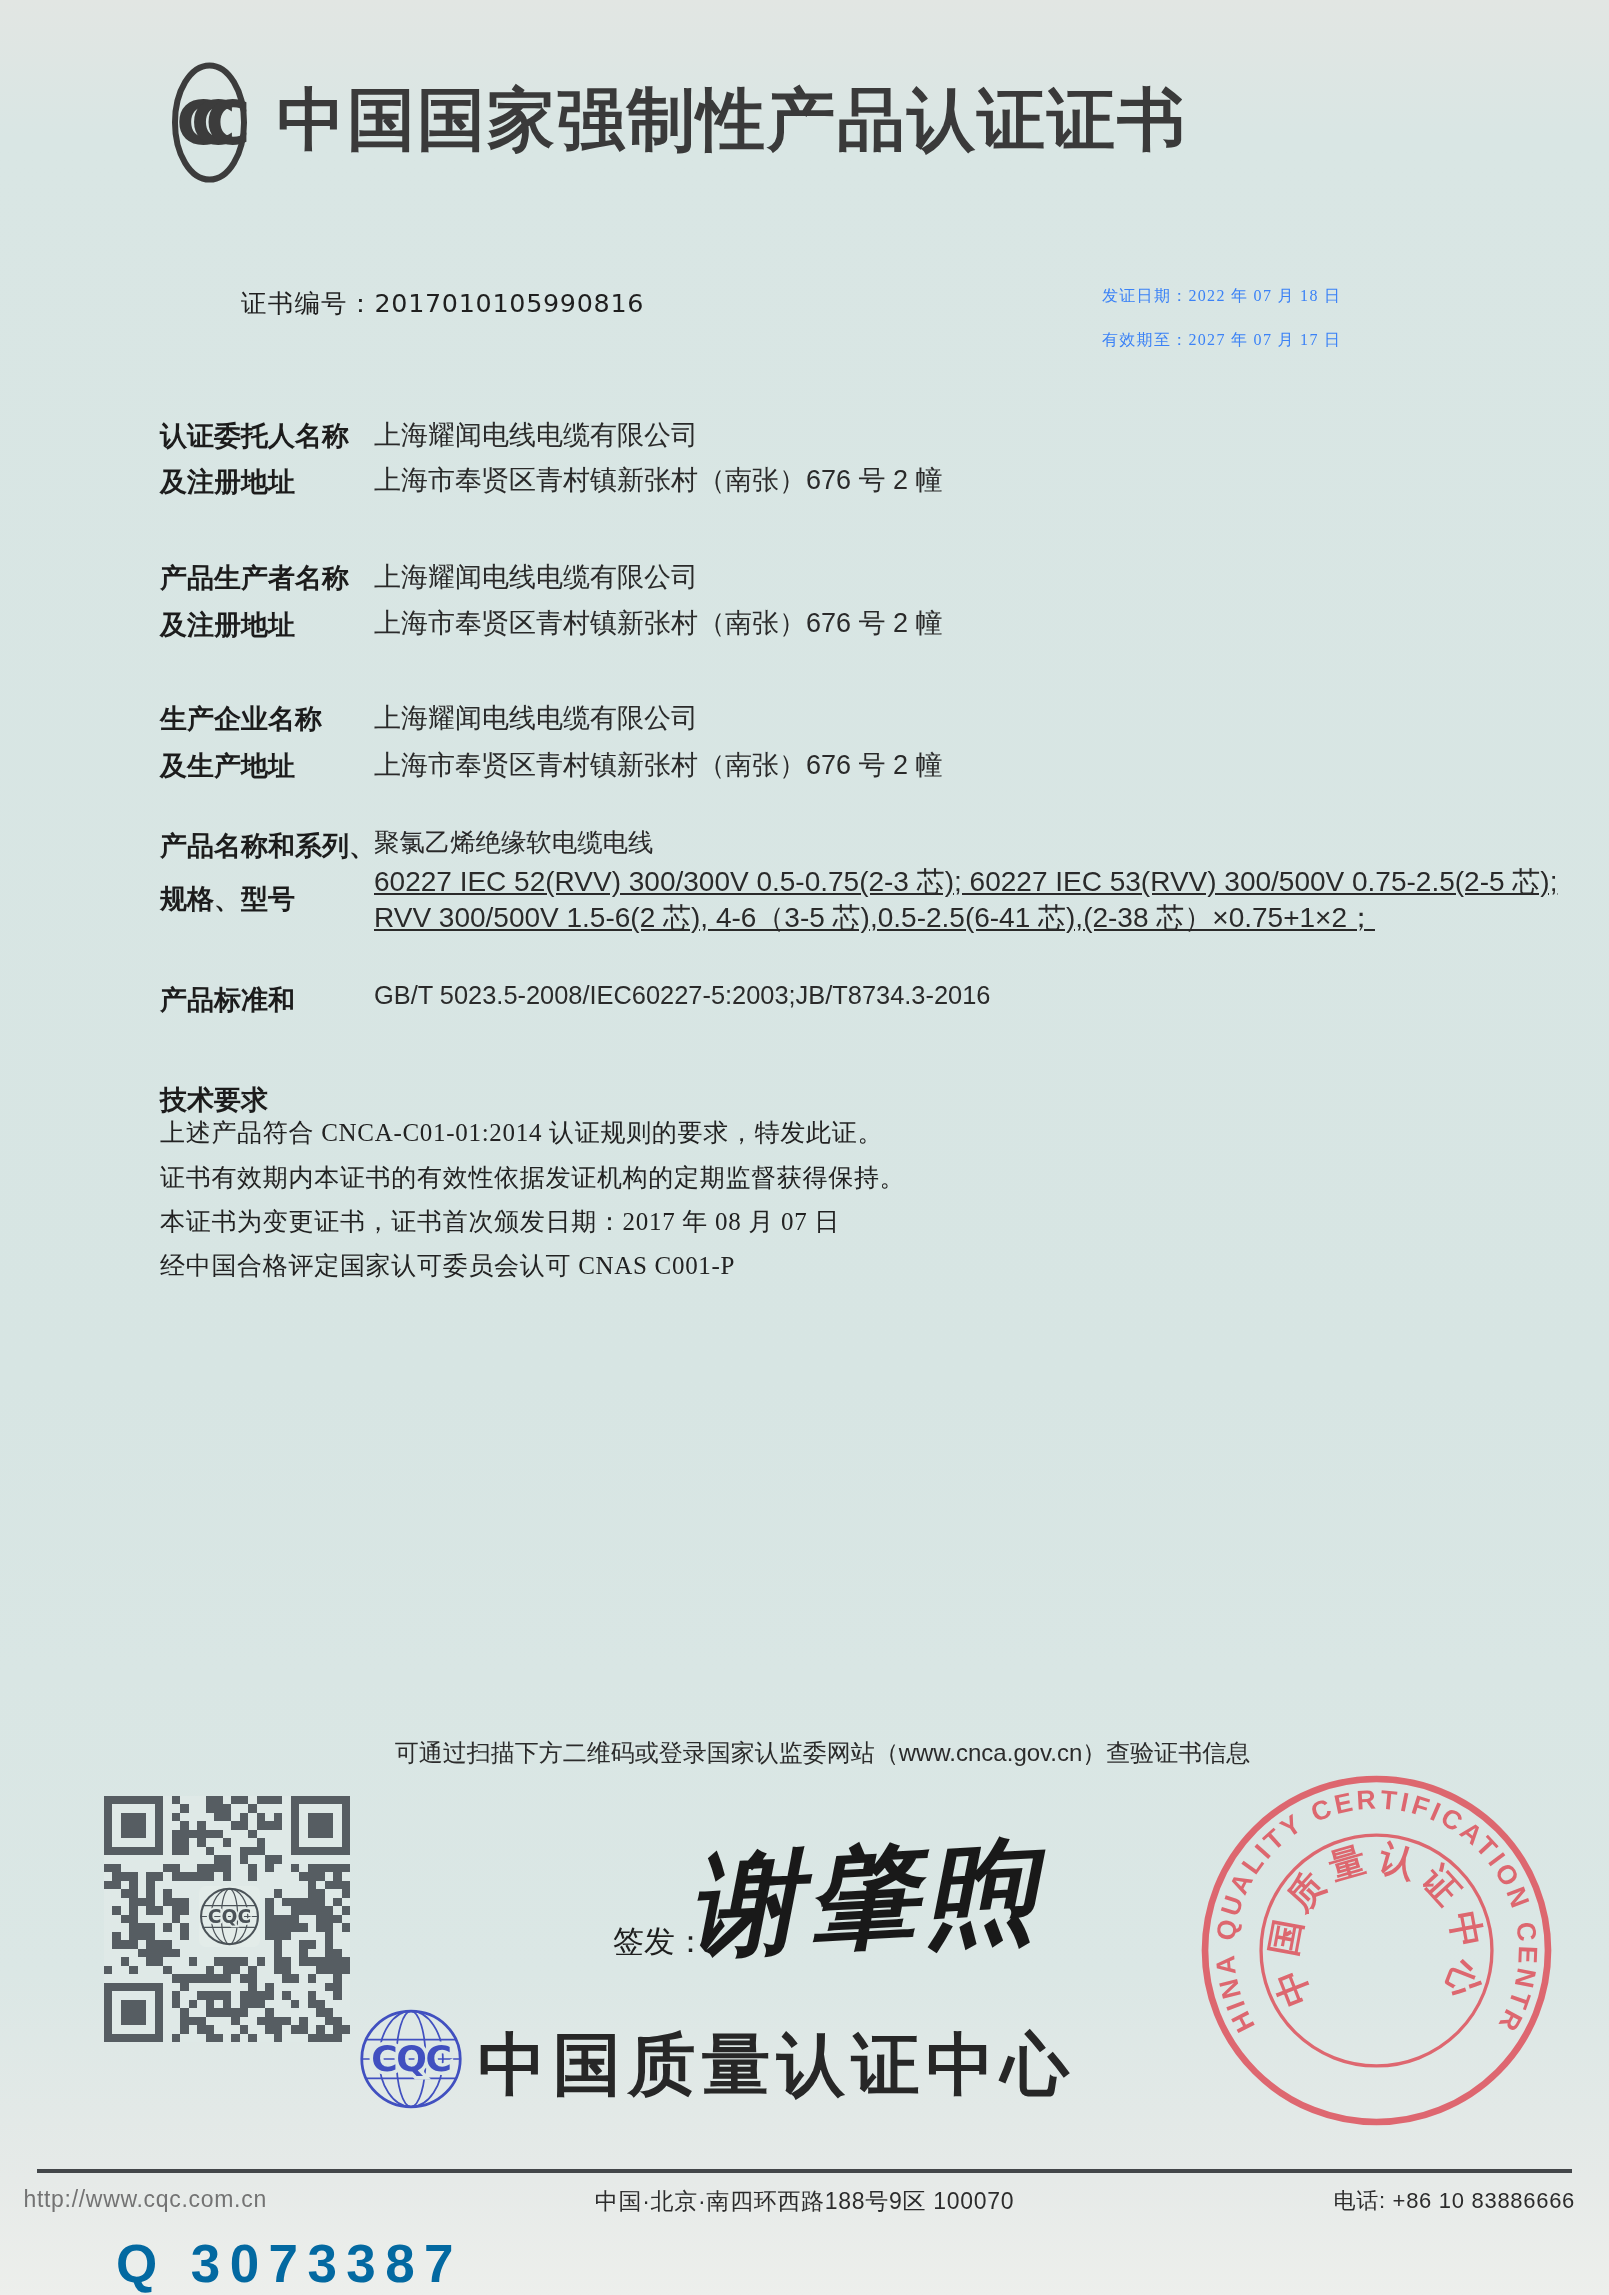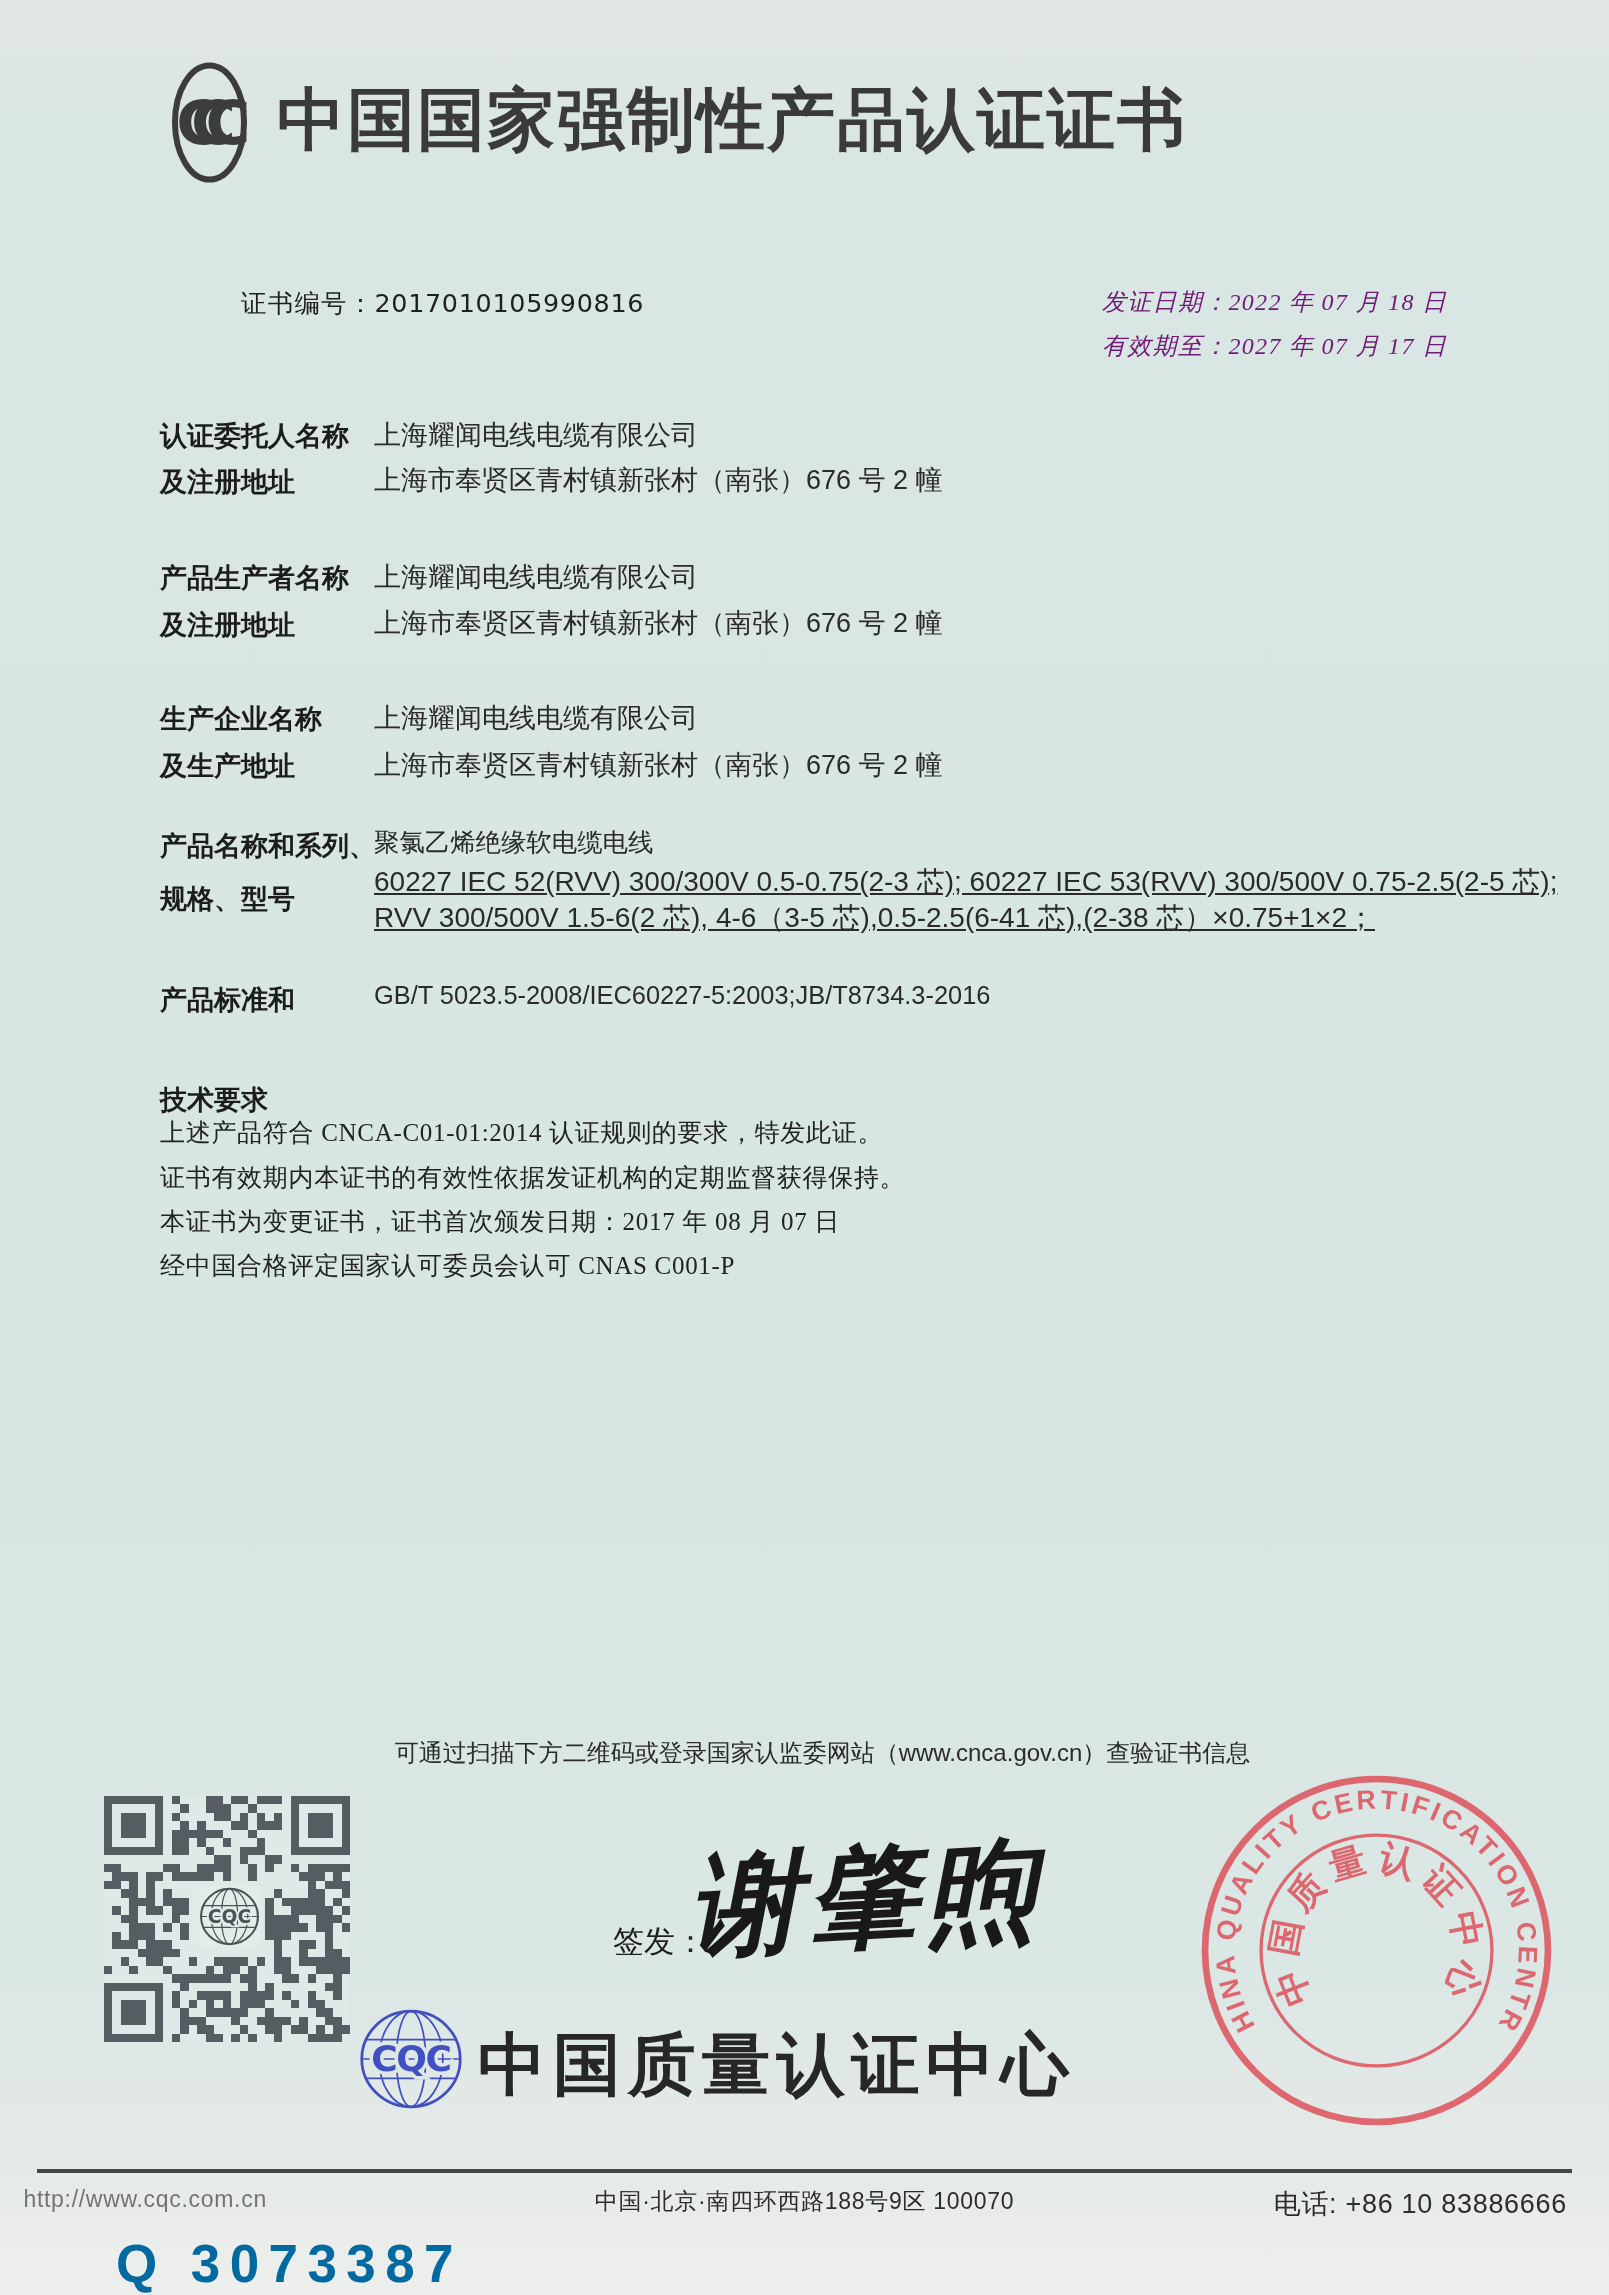--- a/index.html
+++ b/index.html
@@ -12,21 +12,21 @@
   }
   .abs{position:absolute;}
 
   
   .ccc-badge{left:171px;top:61px;width:77px;height:123px;}
   .doc-title{left:277px;top:75px;font-size:68px;font-weight:900;letter-spacing:2px;color:#3a3a3a;white-space:nowrap;}
 
   
   .cert-no{left:241px;top:287px;font-size:25.4px;font-family:"Liberation Serif",serif;color:#1f1f1f;letter-spacing:1.3px;white-space:nowrap;}
   .cert-no .num{font-family:"DejaVu Sans",sans-serif;letter-spacing:0.7px;}
-  .date-line{font-size:24px;font-family:"Liberation Serif",serif;color:#701a75;letter-spacing:1.3px;white-space:nowrap;font-style:italic;}
+  .date-line{font-size:16px;font-family:"Liberation Serif",serif;color:#3b82f6;letter-spacing:1.3px;white-space:nowrap;}
   .issue{left:1102px;top:286px;}
   .expiry{left:1102px;top:330px;}
 
   
   .flabel{left:160px;font-size:27px;font-weight:700;color:#1c1c1c;white-space:nowrap;}
   .fvalue{left:374px;font-size:27px;color:#2a2a2a;white-space:nowrap;}
   .fvalue.small{font-size:28px;text-decoration:underline;}
 
   
   .para{left:160px;font-size:25px;font-family:"Liberation Serif",serif;color:#222;letter-spacing:0.7px;white-space:nowrap;}
@@ -41,21 +41,21 @@
   .sign-name{left:688px;top:1823px;font-size:112px;font-family:"DejaVu Serif",serif;font-style:italic;font-weight:700;color:#191919;transform:rotate(-3deg);letter-spacing:5.3px;white-space:nowrap;}
 
   .cqc-logo{left:359px;top:2007px;width:104px;height:104px;}
   .issuer-name{left:478px;top:2020px;font-size:68px;font-weight:700;letter-spacing:6.7px;color:#272727;white-space:nowrap;}
 
   .stamp{left:1195px;top:1769px;width:363px;height:363px;opacity:.92;}
 
   .rule{left:37px;top:2169px;width:1535px;height:4px;background:#43474a;}
   .f-web{left:23.4px;top:2186px;font-size:23px;color:#737373;letter-spacing:0.7px;}
   .f-addr{left:0;right:0;top:2186px;text-align:center;font-size:23px;color:#2c2c2c;letter-spacing:0.7px;}
-  .f-phone{right:42px;top:2186px;font-size:27px;color:#2c2c2c;letter-spacing:0.7px;}
+  .f-phone{right:34px;top:2186px;font-size:22px;color:#2c2c2c;letter-spacing:0.7px;}
 
   .serial{left:116px;top:2233px;font-size:53px;color:#0369a1;letter-spacing:9.4px;font-weight:700;white-space:nowrap;}
 </style>
 </head>
 <body>
 
 <div class="abs ccc-badge">
   <svg viewBox="0 0 116 184" width="77" height="123">
     <ellipse cx="58" cy="92" rx="52" ry="86" fill="none" stroke="#3c3c3c" stroke-width="9"></ellipse>
     <g font-family="DejaVu Sans, sans-serif" font-weight="bold" font-size="92" fill="#3c3c3c">

